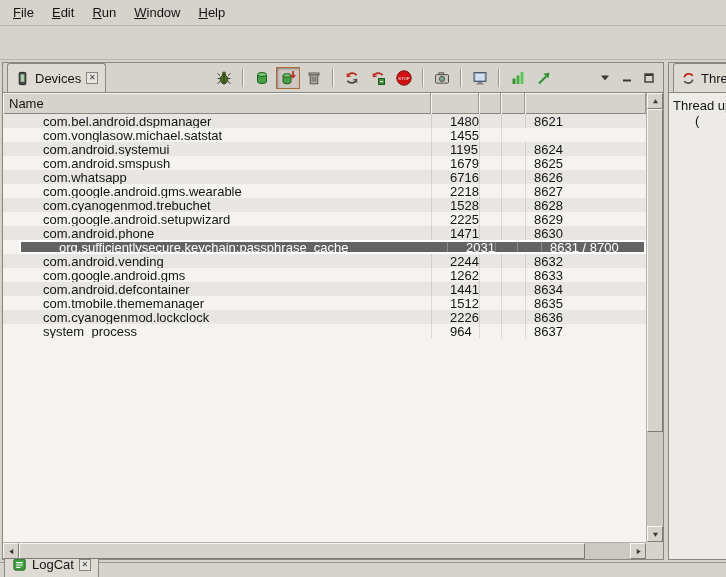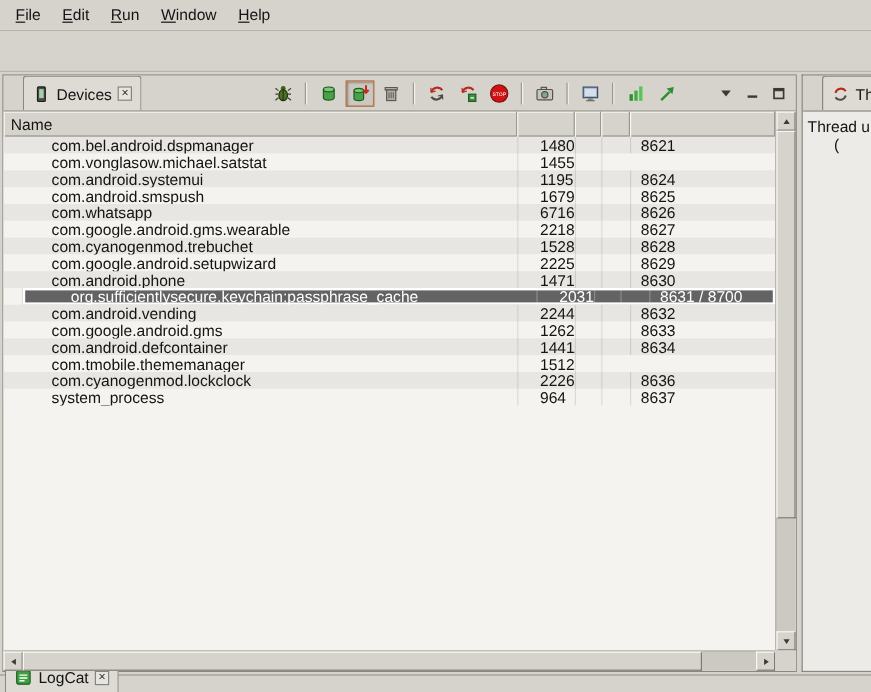--- a/index.html
+++ b/index.html
@@ -20,21 +20,21 @@
   .toolbar-strip{height:34px;border-bottom:1px solid #b7b4ad;background:var(--chrome);flex:0 0 auto;}
 
   
   .main{flex:1;display:flex;min-height:0;padding:2px 0 2px 2px;}
   .devices-panel{width:662px;flex:0 0 662px;border:1px solid var(--chrome-dark);display:flex;flex-direction:column;background:var(--chrome);min-height:0;}
   .splitter{width:4px;flex:0 0 4px;}
   .threads-panel{flex:1;border:1px solid var(--chrome-dark);border-right:none;display:flex;flex-direction:column;overflow:hidden;min-height:0;}
 
   
   .tabbar{height:29px;display:flex;align-items:center;flex:0 0 auto;background:var(--chrome);overflow:hidden;}
-  .tab{display:flex;align-items:center;gap:5px;padding:0 7px;background:#dedbd5;border:1px solid var(--chrome-dark);border-bottom:none;border-radius:3px 3px 0 0;height:29px;align-self:flex-end;margin-left:16px;white-space:nowrap;}
+  .tab{display:flex;align-items:center;gap:5px;padding:0 7px;background:#dedbd5;border:1px solid var(--chrome-dark);border-bottom:none;border-radius:3px 3px 0 0;height:29px;align-self:flex-end;margin-left:4px;white-space:nowrap;}
   .tab-close{width:12px;height:12px;border:1px solid #87847d;display:inline-flex;align-items:center;justify-content:center;font-size:8px;line-height:1;color:#333;background:#e7e5e0;}
 
   
   .panel-toolbar{display:flex;align-items:center;gap:2px;margin-left:106px;flex:1;padding-right:5px;}
   .tbtn{width:24px;height:22px;display:flex;align-items:center;justify-content:center;border:1px solid transparent;}
   .tbtn svg{width:16px;height:16px;display:block;}
   .tbtn.pressed{background:#ccc8c1;border:1px solid #b06a3c;box-shadow:inset 1px 1px 2px rgba(0,0,0,.35);}
   .tsep{width:2px;height:18px;border-left:1px solid #9b988f;border-right:1px solid #f3f2ee;margin:0 4px;}
   .view-controls{margin-left:auto;display:flex;align-items:center;gap:4px;}
   .vbtn{width:18px;height:18px;display:flex;align-items:center;justify-content:center;}
@@ -312,20 +312,21 @@
               <div class="td pid">14411</div>
               <div class="td c3"></div>
               <div class="td c4"></div>
               <div class="td port">8634</div>
             </div>
           <div class="tr">
               <div class="td name">com.tmobile.thememanager</div>
               <div class="td pid">1512</div>
               <div class="td c3"></div>
               <div class="td c4"></div>
+              <div class="td port">8635</div>
             </div>
           <div class="tr">
               <div class="td name">com.cyanogenmod.lockclock</div>
               <div class="td pid">22265</div>
               <div class="td c3"></div>
               <div class="td c4"></div>
               <div class="td port">8636</div>
             </div>
           <div class="tr">
               <div class="td name">system_process</div>

